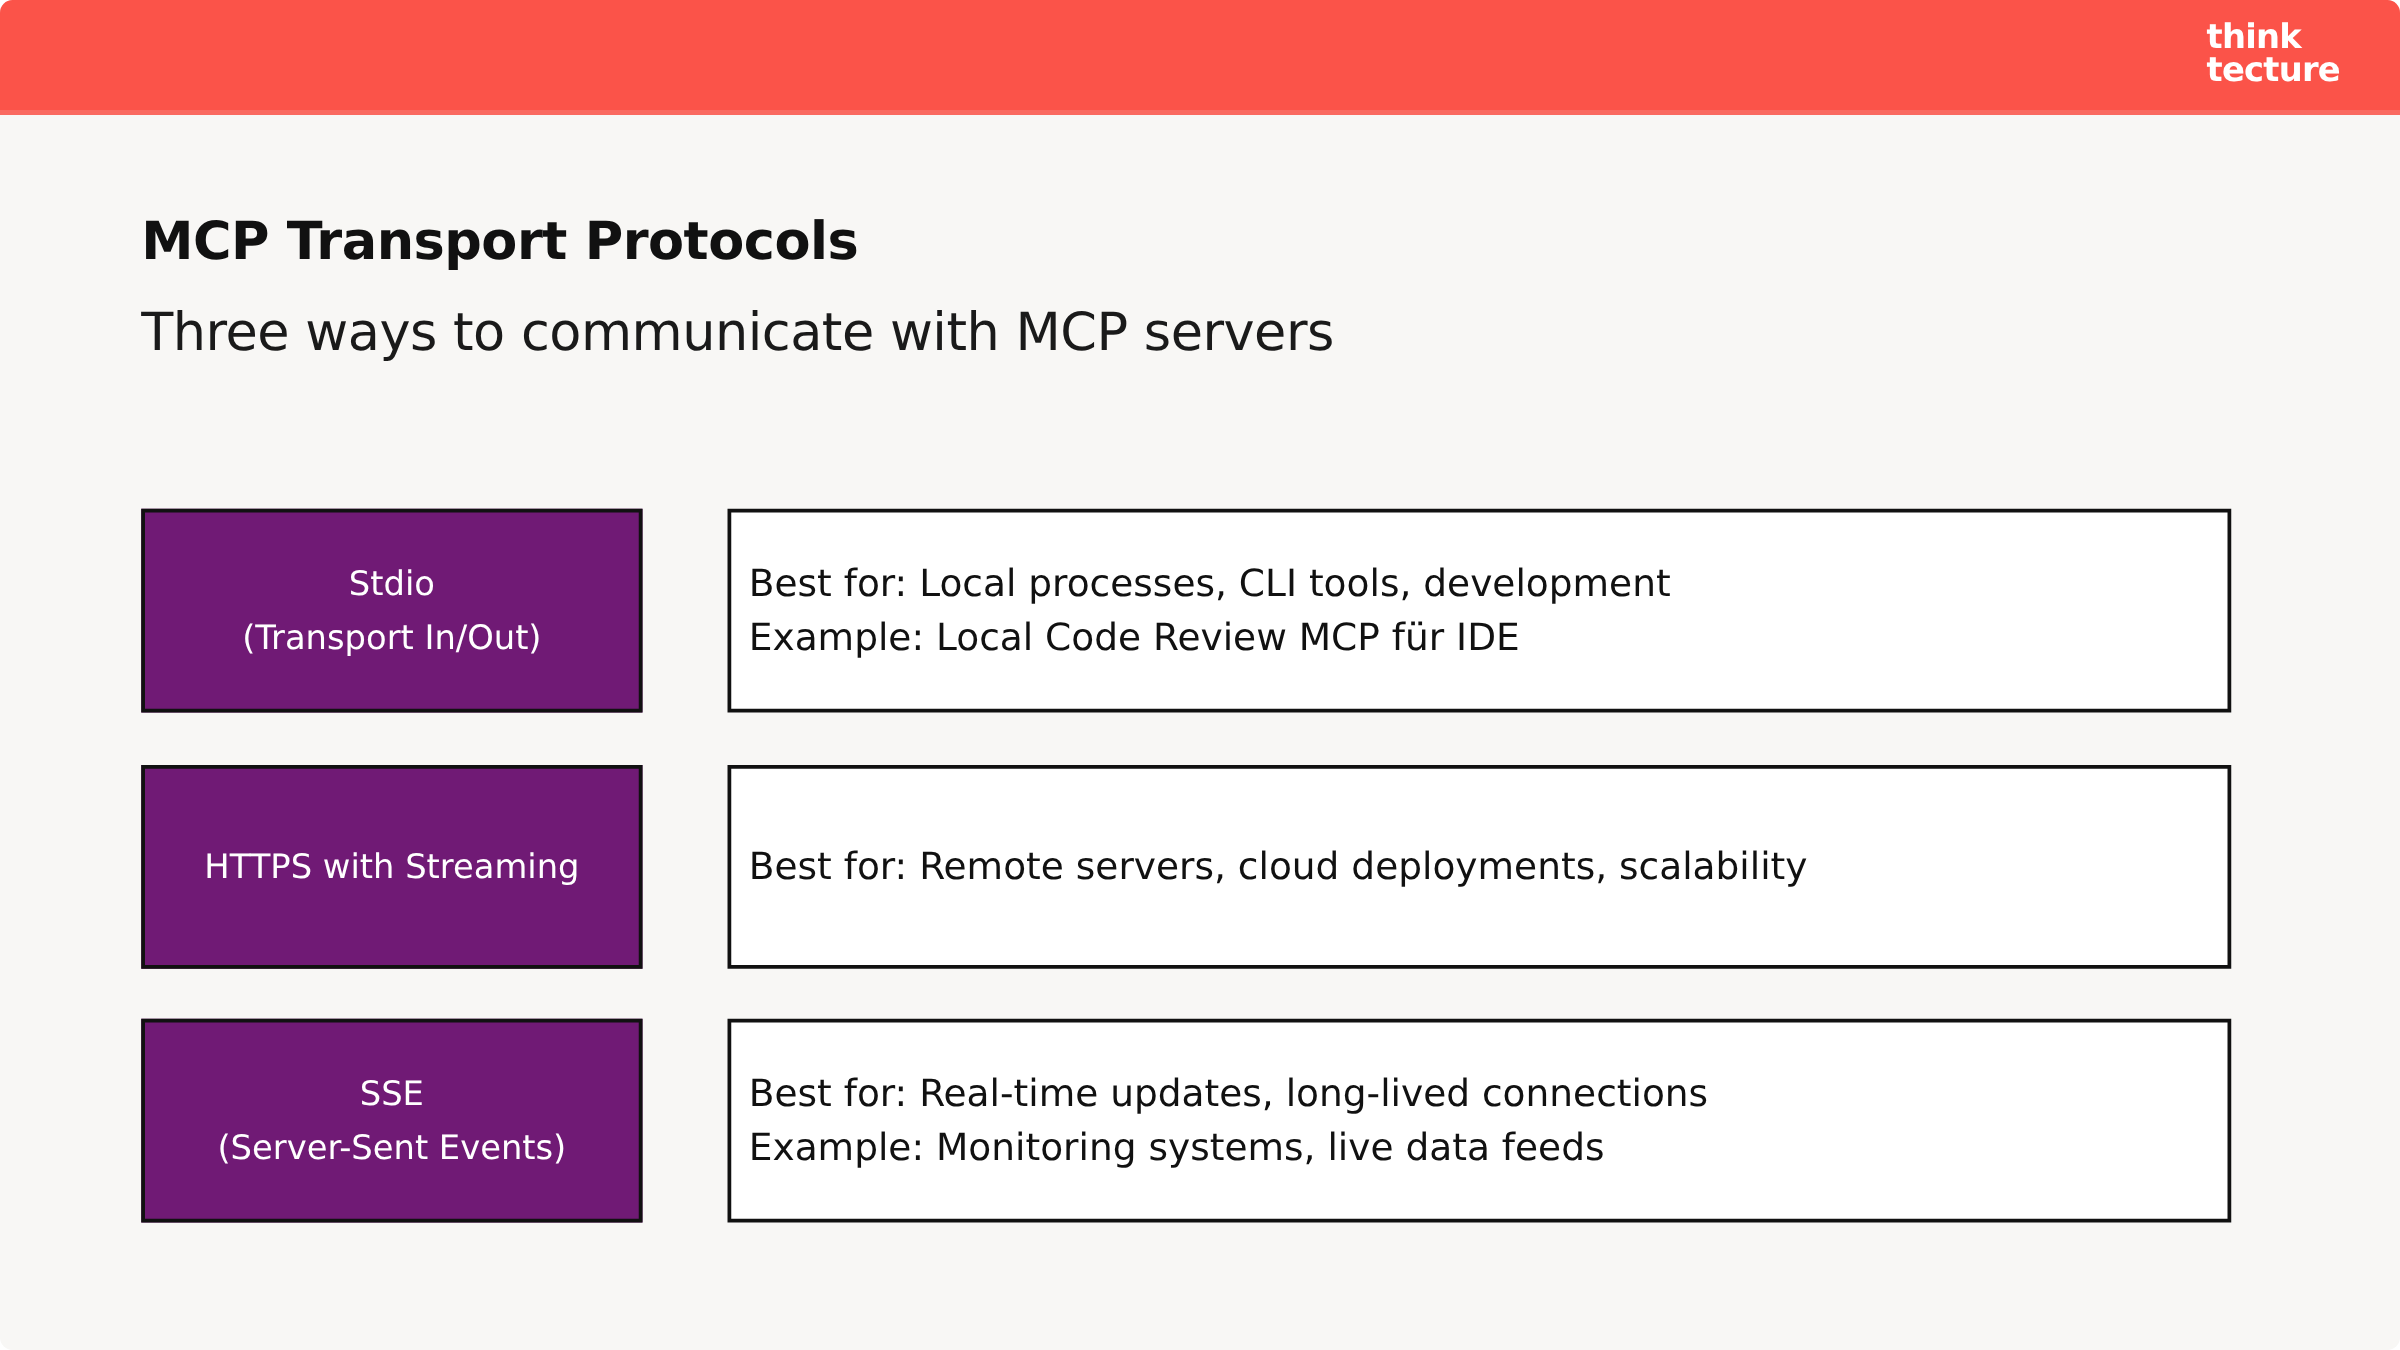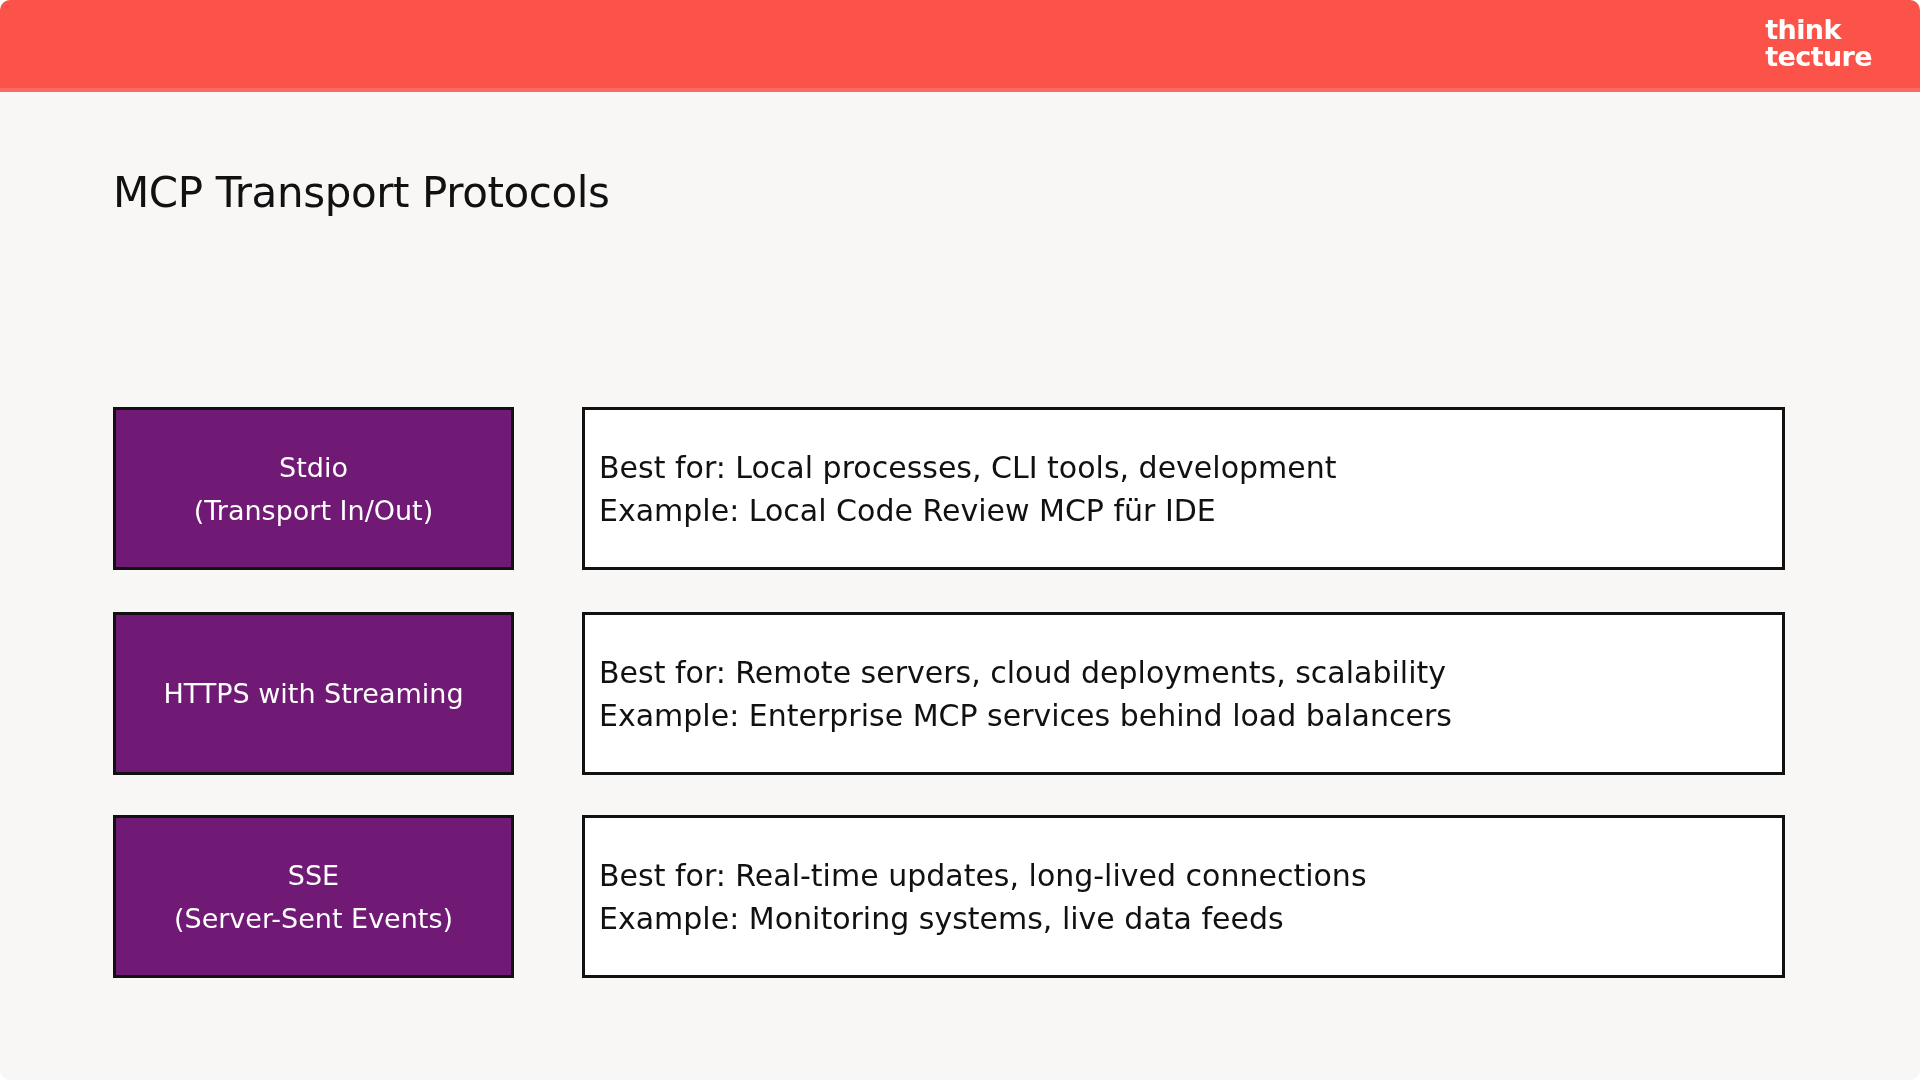--- a/index.html
+++ b/index.html
@@ -49,21 +49,21 @@
     letter-spacing: -0.6px;
   }
   .logo-line { display: block; }
 
   
   .page-title {
     position: absolute;
     left: 113px;
     top: 170px;
     font-family: "DejaVu Sans", sans-serif;
-    font-weight: normal;
+    font-weight: bold;
     font-size: 42px;
     line-height: 46px;
     color: #111111;
     letter-spacing: -0.4px;
   }
   .page-subtitle {
     position: absolute;
     left: 113px;
     top: 243px;
     font-family: "DejaVu Sans", sans-serif;
@@ -143,20 +143,21 @@
 
   <div class="header-bar"></div>
   <div class="header-underline"></div>
 
   <div class="logo">
     <span class="logo-line">think</span>
     <span class="logo-line">tecture</span>
   </div>
 
   <div class="page-title">MCP Transport Protocols</div>
+  <div class="page-subtitle">Three ways to communicate with MCP servers</div>
 
   <div class="rows">
 
     <div class="row row-1">
       <div class="label-box">
         <div class="label-text">
           <span>Stdio</span>
           <span class="l2">(Transport In/Out)</span>
         </div>
       </div>
@@ -167,21 +168,20 @@
     </div>
 
     <div class="row row-2">
       <div class="label-box">
         <div class="label-text">
           <span>HTTPS with Streaming</span>
         </div>
       </div>
       <div class="desc-box">
         <div class="desc-line">Best for: Remote servers, cloud deployments, scalability</div>
-        <div class="desc-line">Example: Enterprise MCP services behind load balancers</div>
       </div>
     </div>
 
     <div class="row row-3">
       <div class="label-box">
         <div class="label-text">
           <span>SSE</span>
           <span class="l2">(Server-Sent Events)</span>
         </div>
       </div>

